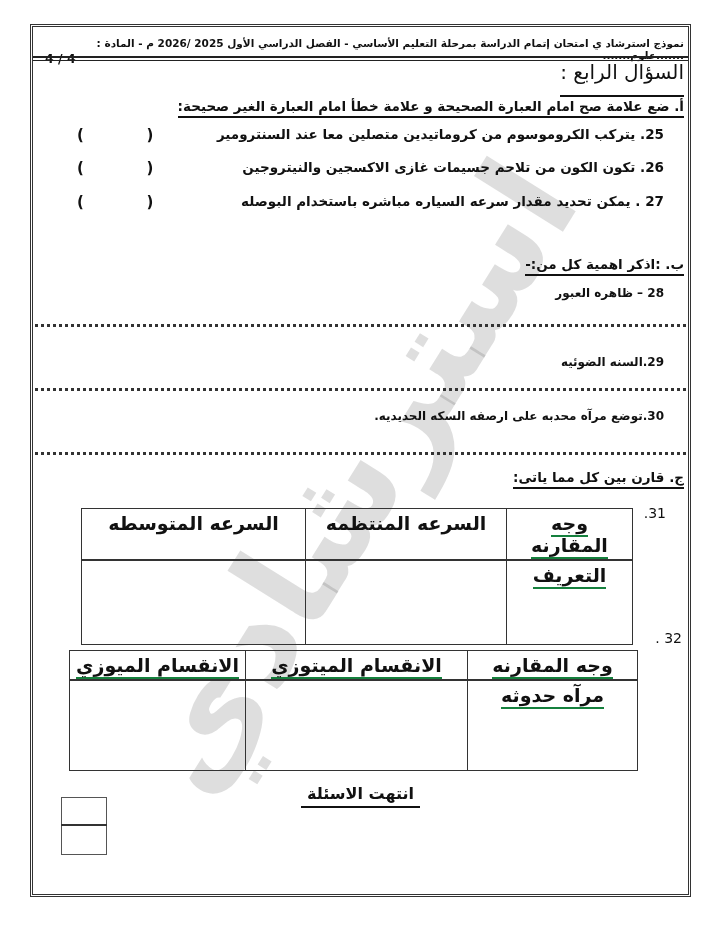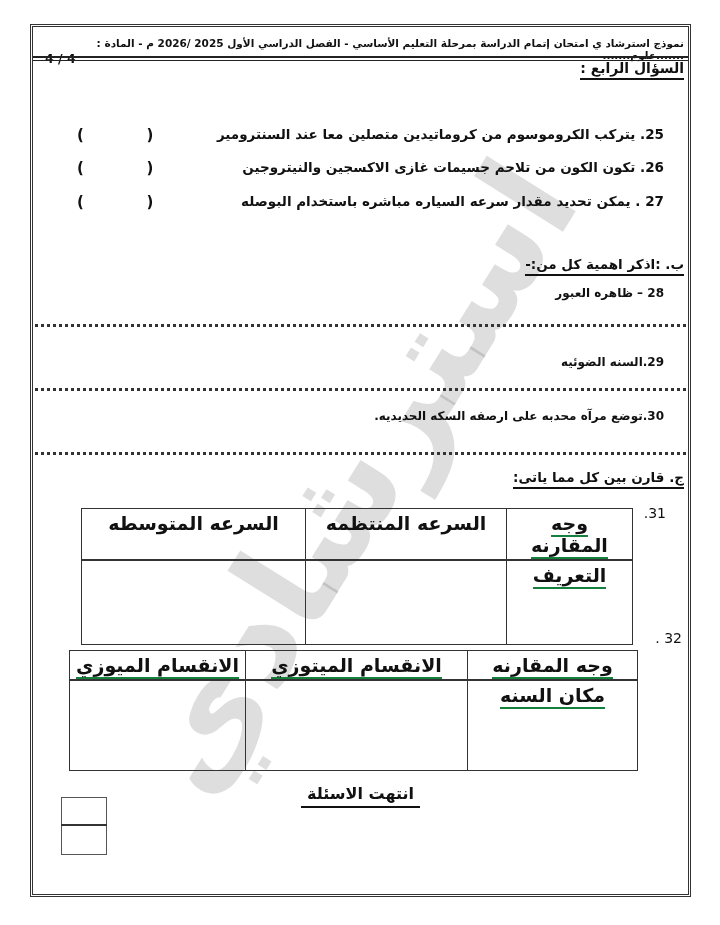--- a/index.html
+++ b/index.html
@@ -13,22 +13,22 @@
              display:flex;align-items:center;justify-content:center;
              transform:rotate(-58deg);font-size:138px;font-weight:bold;
              letter-spacing:-4px;color:rgba(70,70,70,0.18);pointer-events:none;white-space:nowrap;}
 
   
   .hdr-text{position:absolute;top:10px;right:4px;font-size:10.5px;font-weight:bold;}
   .hdr-page{position:absolute;top:24px;left:12px;font-size:12.5px;font-weight:bold;direction:ltr;}
   .hdr-rule{position:absolute;top:29px;left:0;right:0;height:2px;
             border-top:2px solid #222;border-bottom:1px solid #222;}
 
-  .q-title{position:absolute;top:33px;right:4px;font-size:14px;font-weight:bold;
-           border-bottom:2px solid #111;padding-bottom:2px;}
+  .q-title{position:absolute;top:33px;right:4px;font-size:20px;font-weight:normal;
+           border-bottom:2px solid #111;padding-bottom:11px;}
 
   .sec-heading{position:absolute;right:4px;font-size:13.5px;font-weight:bold;
                border-bottom:2px solid #111;padding-bottom:2px;}
   .sec-a{top:71px;}
   .sec-b{top:229px;}
   .sec-c{top:442px;}
 
   .tf-row{position:absolute;right:24px;left:44px;display:flex;justify-content:space-between;
           align-items:flex-start;font-size:13.5px;font-weight:bold;direction:rtl;}
   .tf-25{top:99px;}
@@ -77,20 +77,21 @@
   <div class="sheet">
 
     <div class="watermark">استرشادي</div>
 
     <div class="hdr-text">نموذج استرشاد ي امتحان إتمام الدراسة بمرحلة التعليم الأساسي - الفصل الدراسي الأول 2025 /2026 م  -  المادة : .......علوم.......</div>
     <div class="hdr-page">4 / 4</div>
     <div class="hdr-rule"></div>
 
     <div class="q-title">السؤال الرابع :</div>
 
+    <div class="sec-heading sec-a">أ. ضع علامة صح امام العبارة الصحيحة و علامة خطأ امام العبارة الغير صحيحة:</div>
 
     <div class="tf-row tf-25">
       <span>25. يتركب الكروموسوم من كروماتيدين متصلين معا عند السنترومير</span>
       <span class="tf-paren">(            )</span>
     </div>
     <div class="tf-row tf-26">
       <span>26. تكون الكون من تلاحم جسيمات غازى الاكسجين والنيتروجين</span>
       <span class="tf-paren">(            )</span>
     </div>
     <div class="tf-row tf-27">
@@ -146,21 +147,21 @@
         </th>
         <th style="width: 222px;">
           <span class="cell-underline">الانقسام الميتوزي</span>
         </th>
         <th style="width: 176px;">
           <span class="cell-underline">الانقسام الميوزي</span>
         </th>
       </tr>
       <tr>
         <td>
-          <span class="cell-underline">مكان السنه</span>
+          <span class="cell-underline">مرآه حدوثه</span>
         </td>
         <td></td>
         <td></td>
       </tr>
     </tbody>
       </table>
 
     <div class="footer-end">
       <span>انتهت الاسئلة</span>
     </div>

